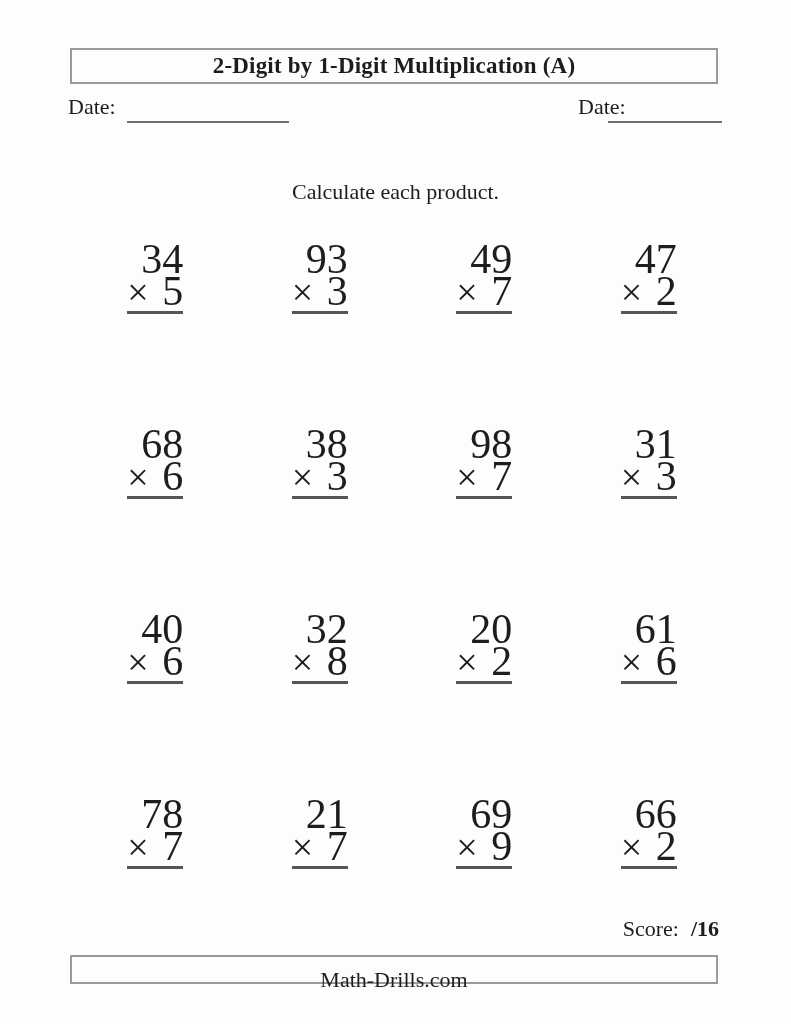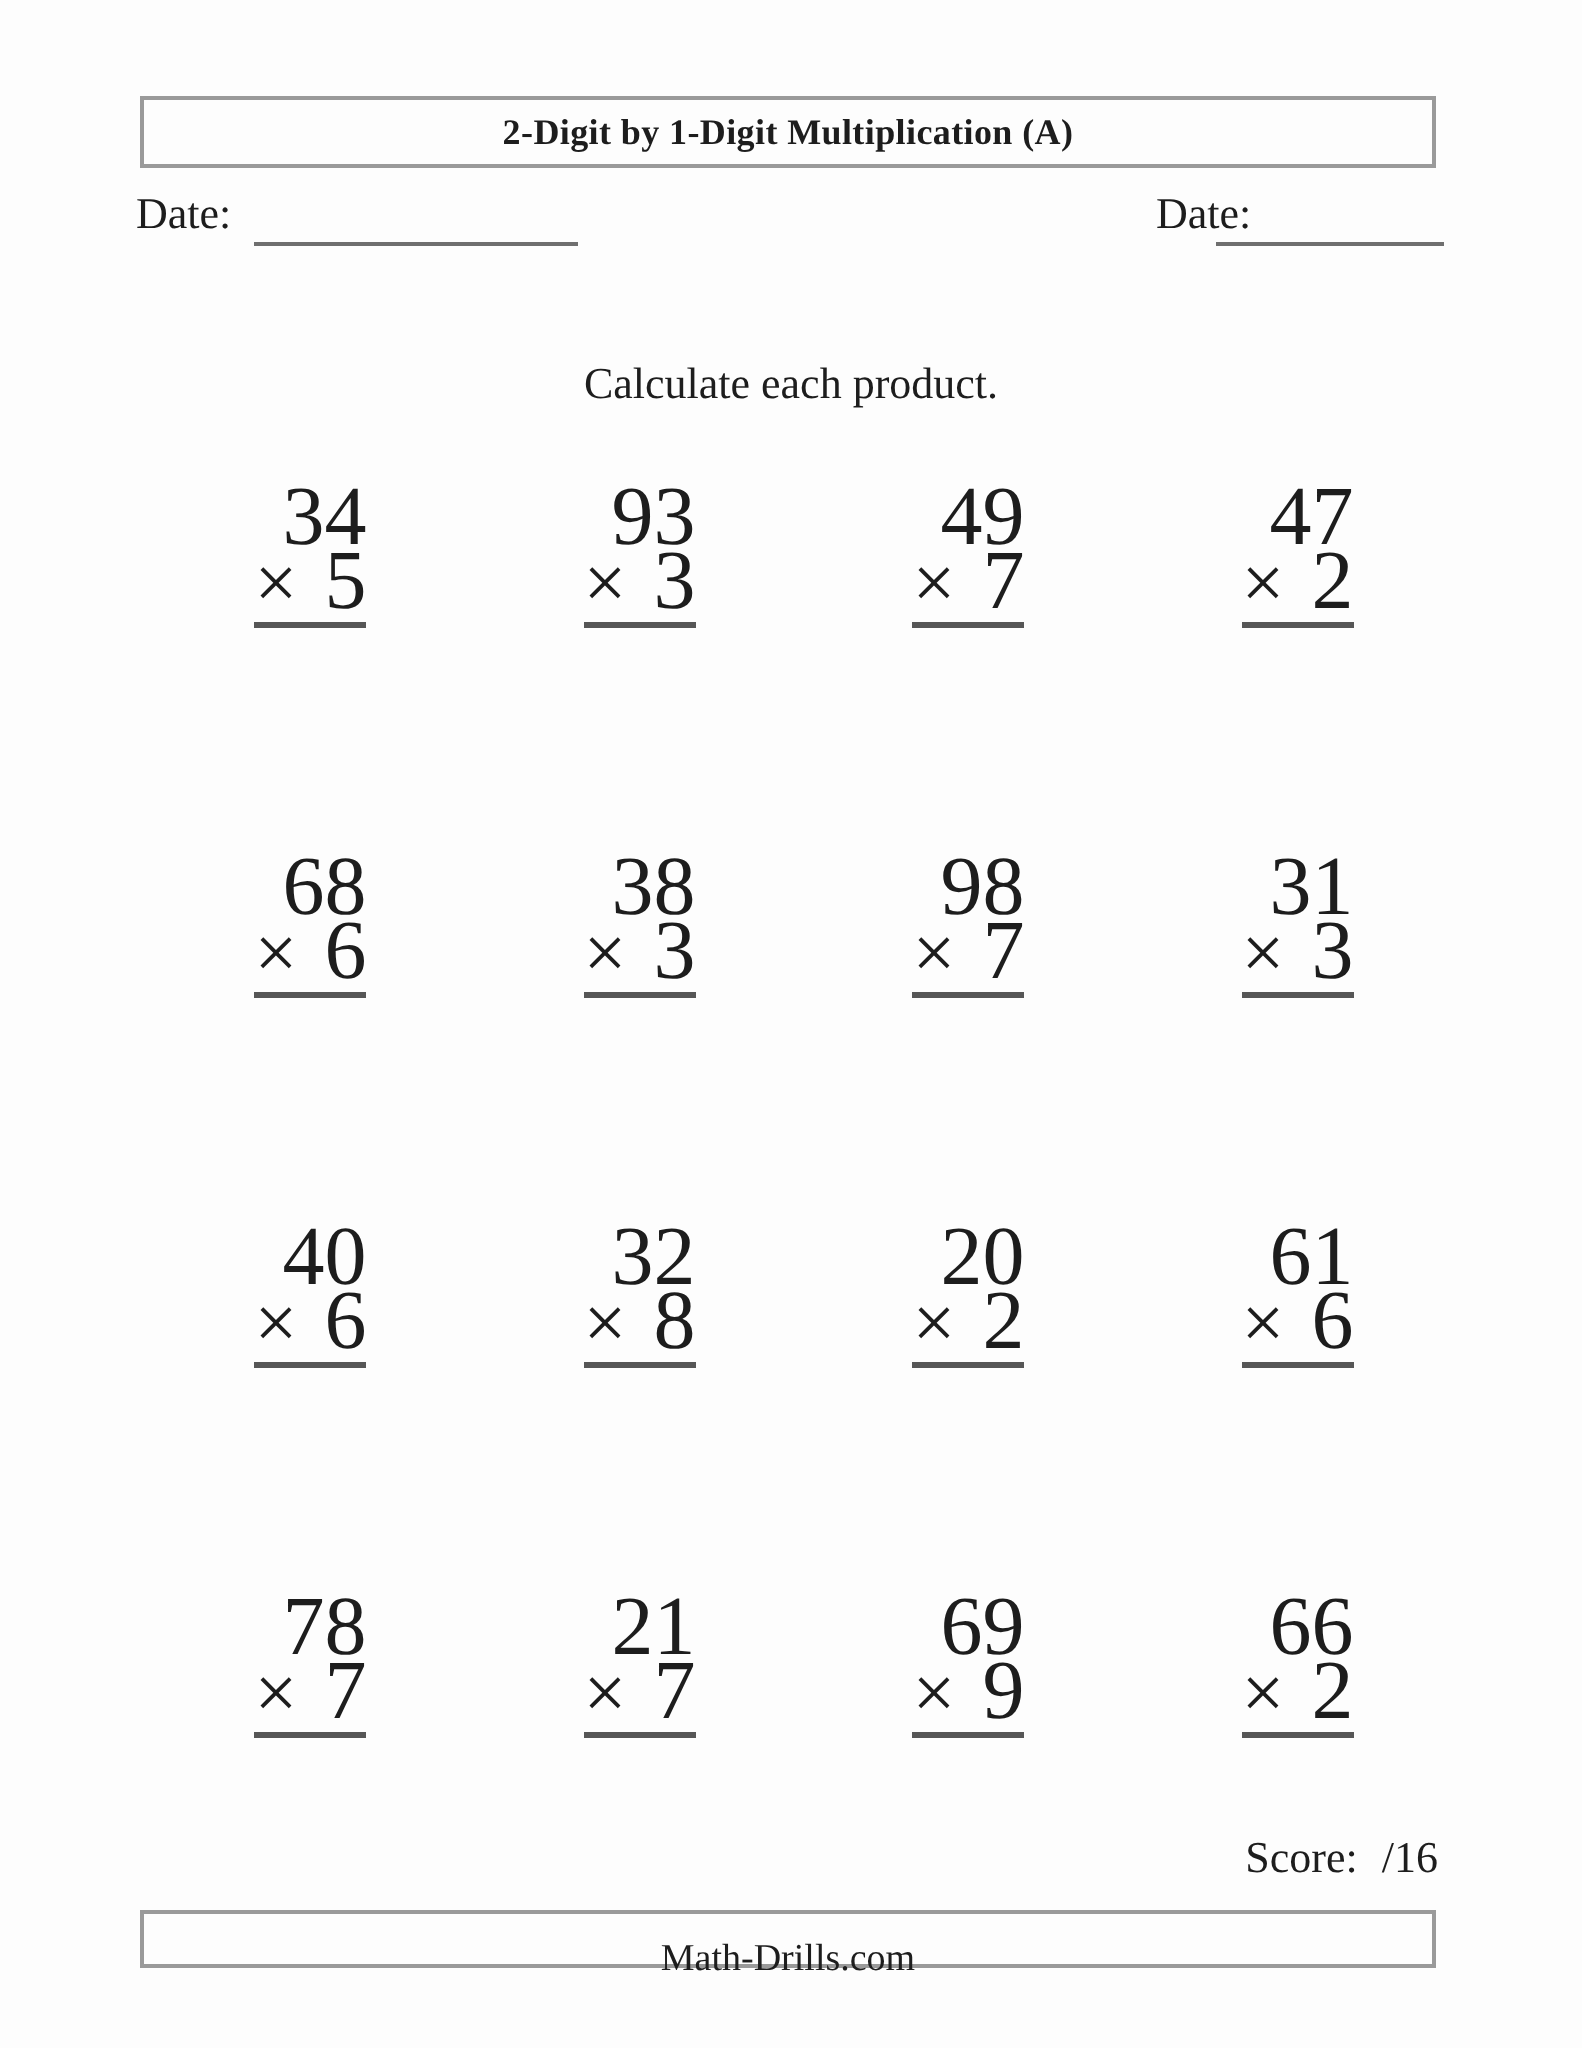--- a/index.html
+++ b/index.html
@@ -18,21 +18,21 @@
     color:var(--text);
     font-family:"Liberation Serif","DejaVu Serif",serif;
     overflow:hidden;
   }
   .title-box{
     position:absolute;left:70px;top:48px;width:644px;height:32px;
     border:2px solid var(--box-border);
     display:flex;align-items:center;justify-content:center;
   }
   .title-box .title-text{
-    font-size:18px;font-weight:700;letter-spacing:0.2px;white-space:nowrap;
+    font-size:23px;font-weight:700;letter-spacing:0.2px;white-space:nowrap;
   }
   .name-label{position:absolute;left:68px;top:94px;font-size:22px;line-height:26px;}
   .name-line{position:absolute;left:127px;top:121px;width:162px;border-top:2px solid var(--blank-line);height:0;}
   .date-label{position:absolute;left:578px;top:94px;font-size:22px;line-height:26px;}
   .date-line{position:absolute;left:608px;top:121px;width:114px;border-top:2px solid var(--blank-line);height:0;}
   .instruction{
     position:absolute;left:0;top:131px;width:791px;
     text-align:center;font-size:22px;line-height:26px;margin-top:48px;
   }
   .problems-grid{
@@ -49,27 +49,27 @@
   .p-bottom{
     font-size:42px;line-height:32px;
     display:flex;justify-content:space-between;align-items:baseline;
   }
   .p-sign{font-size:38px;}
   .p-answer{margin-top:3px;border-top:3px solid var(--answer-line);height:0;}
   .score-area{
     position:absolute;top:916px;right:72px;
     font-size:22px;line-height:26px;white-space:nowrap;
   }
-  .score-total{margin-left:12px;}
+  .score-total{margin-left:12px;font-weight:bold;}
   .footer-box{
     position:absolute;left:70px;top:955px;width:644px;height:25px;
     border:2px solid var(--box-border);
     display:flex;align-items:center;justify-content:center;
   }
-  .footer-box .footer-text{font-size:19px;white-space:nowrap;margin-top:20px;}
+  .footer-box .footer-text{font-size:22px;white-space:nowrap;margin-top:20px;}
 </style>
 </head>
 <body>
 
 <div class="sheet">
 
   <div class="title-box">
     <span class="title-text">2-Digit by 1-Digit Multiplication (A)</span>
   </div>
 

